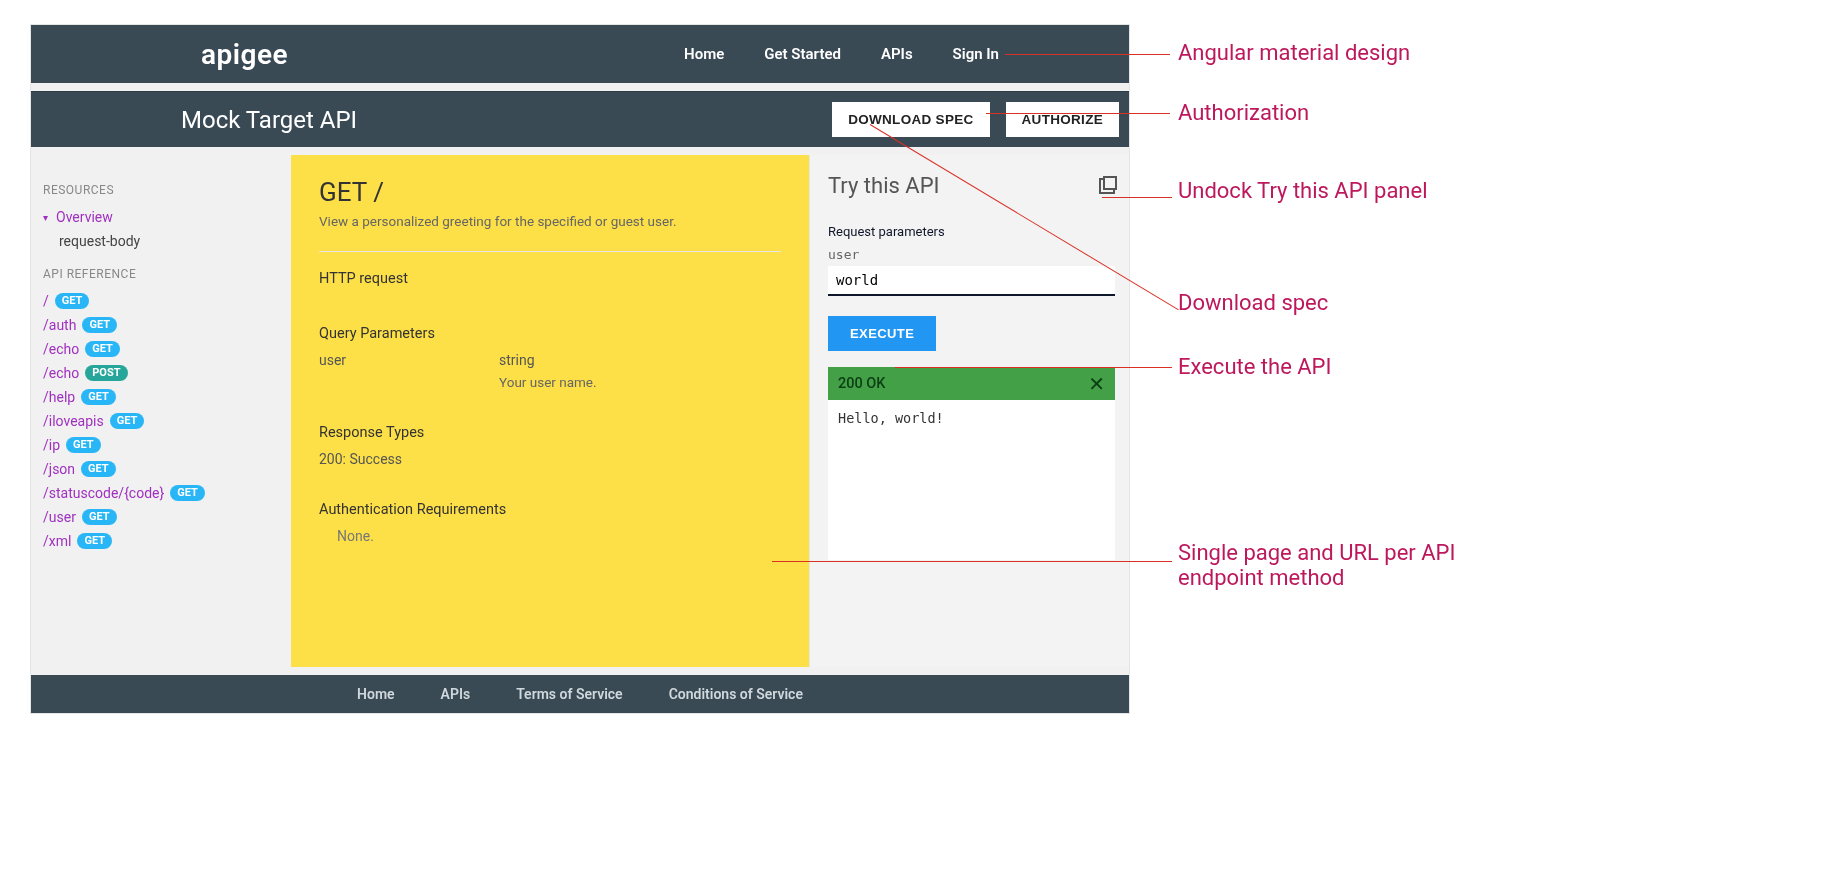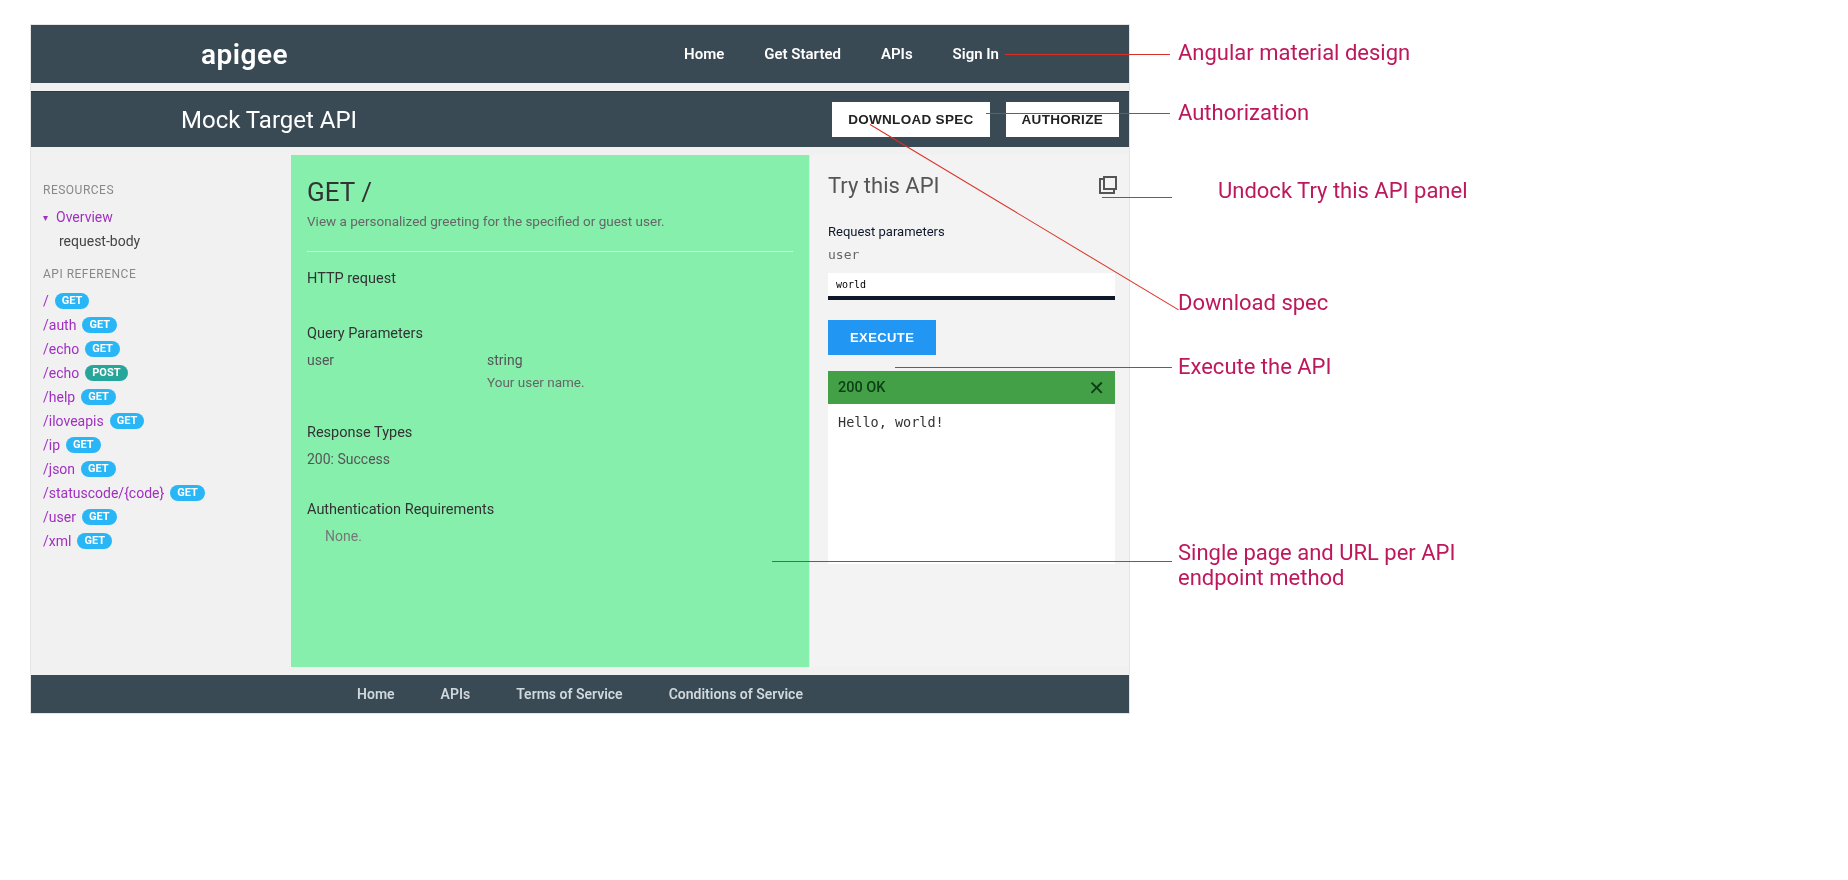--- a/index.html
+++ b/index.html
@@ -24,40 +24,40 @@
 
   .sidebar { width: 260px; background: #f1f1f1; padding: 14px 12px; font-size: 14px; color: #555; border-radius: 31px; }
   .sidebar .sec-title { font-size: 12px; letter-spacing: .5px; color: #888; margin: 14px 0 8px; }
   .nav-item { display: flex; align-items: center; gap: 6px; padding: 4px 0; color: #444; cursor: pointer; }
   .nav-item a { color: #a030c0; text-decoration: none; }
   .nav-item.child { padding-left: 16px; color:#444; }
   .badge { display:inline-block; background:#29b6f6; color:#fff; border-radius:10px; font-size:11px; font-weight:700; padding:1px 7px; line-height:14px; }
   .badge.post { background:#26a69a; }
   .tree-caret { color:#a030c0; font-size:10px; margin-right:2px; }
 
-  .main { flex: 1; background: #86efac; padding: 22px 16px; overflow: auto; }
+  .main { flex: 1; background: #fde047; padding: 22px 28px; overflow: auto; }
   .main h1 { font-size: 26px; font-weight: 400; margin-bottom: 6px; }
   .main .desc { color:#666; font-size:13.5px; }
   .divider { border: none; border-top:1px solid #e6e6e6; margin:22px 0 18px; }
   .sect { font-size:14.5px; color:#333; margin-bottom:10px; }
   .codebox { background:#f4f6f7; padding:8px 10px; font-family: Menlo, Consolas, monospace; font-size:12.5px; color:#1b9e77; }
   .param-row { display:flex; gap:60px; font-size:14px; color:#555; margin-top:4px; }
   .param-row .col { min-width:120px; }
   .param-desc { margin-left:180px; color:#666; margin-top:6px; font-size:13.5px; }
   .resp { font-size:14px; color:#555; margin-top:6px; }
   .auth-none { margin-left:18px; color:#777; margin-top:0; }
 
   .trypanel { width: 320px; background:#f3f3f3; padding:18px 14px 14px 18px; border-left:1px solid #e6e6e6; display:flex; flex-direction:column; }
   .tryhdr { display:flex; align-items:center; justify-content:space-between; }
   .tryhdr h2 { font-size:22px; font-weight:400; color:#555; }
   .undock-icon { width:16px;height:16px; border:2px solid #555; position:relative; cursor:pointer; }
   .undock-icon::after { content:""; position:absolute; inset:-4px -4px auto auto; width:10px;height:10px; border:2px solid #555; background:#f3f3f3; }
   .rp-label { font-size:13px; color:#0f172a; margin-top:26px; }
   .fld-label { font-family: Menlo, Consolas, monospace; font-size:13px; color:#666; margin-top:8px; }
-  .fld { width:100%; background:#fff; border:none; border-bottom:4px solid #0f172a; padding:6px 8px; font-family: Menlo, Consolas, monospace; font-size:10px; margin-top:11px; }
+  .fld { width:100%; background:#fff; border:none; border-bottom:2px solid #0f172a; padding:6px 8px; font-family: Menlo, Consolas, monospace; font-size:14px; margin-top:4px; }
   .exec { margin-top:20px; background:#2196f3; color:#fff; border:none; padding:10px 22px; font-weight:600; font-size:13px; letter-spacing:.4px; cursor:pointer; align-self:flex-start; }
   .status { margin-top:16px; background:#43a047; color:#083; color:#0b3; color:#063; display:flex; align-items:center; justify-content:space-between; padding:8px 10px; }
   .status span:first-child { color:#0b3e14; font-weight:500; font-size:14.5px; }
   .status .x { font-size:20px; color:#0b3e14; cursor:pointer; line-height:14px; }
   .respbody { background:#fff; min-height:160px; padding:10px; font-family: Menlo, Consolas, monospace; font-size:13.5px; color:#333; }
 
   .footer { background:#3a4a55; color:#cfd8dc; height:38px; display:flex; align-items:center; justify-content:center; gap:46px; font-size:14px; font-weight:600; }
 
   
   .ann { position:absolute; font-size:22px; color:#be185d; font-family:"Google Sans", Roboto, Arial, sans-serif; }
@@ -197,18 +197,18 @@
 
   <div class="line" style="left:1005px; top:54px;  width:165px;"></div>
   <div class="line" style="left:986px; top:113px; width:184px;"></div>
   <div class="line" style="left:1102px; top:197px; width:70px;"></div>
   <div class="line" style="left:870px;  top:124px; width:360px; transform:rotate(31deg);"></div>
   <div class="line" style="left:895px;  top:367px; width:277px;"></div>
   <div class="line" style="left:772px;  top:561px; width:400px;"></div>
 
   <div class="ann" style="left:1178px; top:40px;">Angular material design</div>
   <div class="ann" style="left:1178px; top:100px;">Authorization</div>
-  <div class="ann" style="left:1218px; top:178px; width:260px;">Undock Try this API panel</div>
+  <div class="ann" style="left:1178px; top:178px; width:260px;">Undock Try this API panel</div>
   <div class="ann" style="left:1178px; top:290px;">Download spec</div>
   <div class="ann" style="left:1178px; top:354px;">Execute the API</div>
   <div class="ann" style="left:1178px; top:540px; width:320px;">Single page and URL per API endpoint method</div>
 
 </div>
 
 </body></html>

